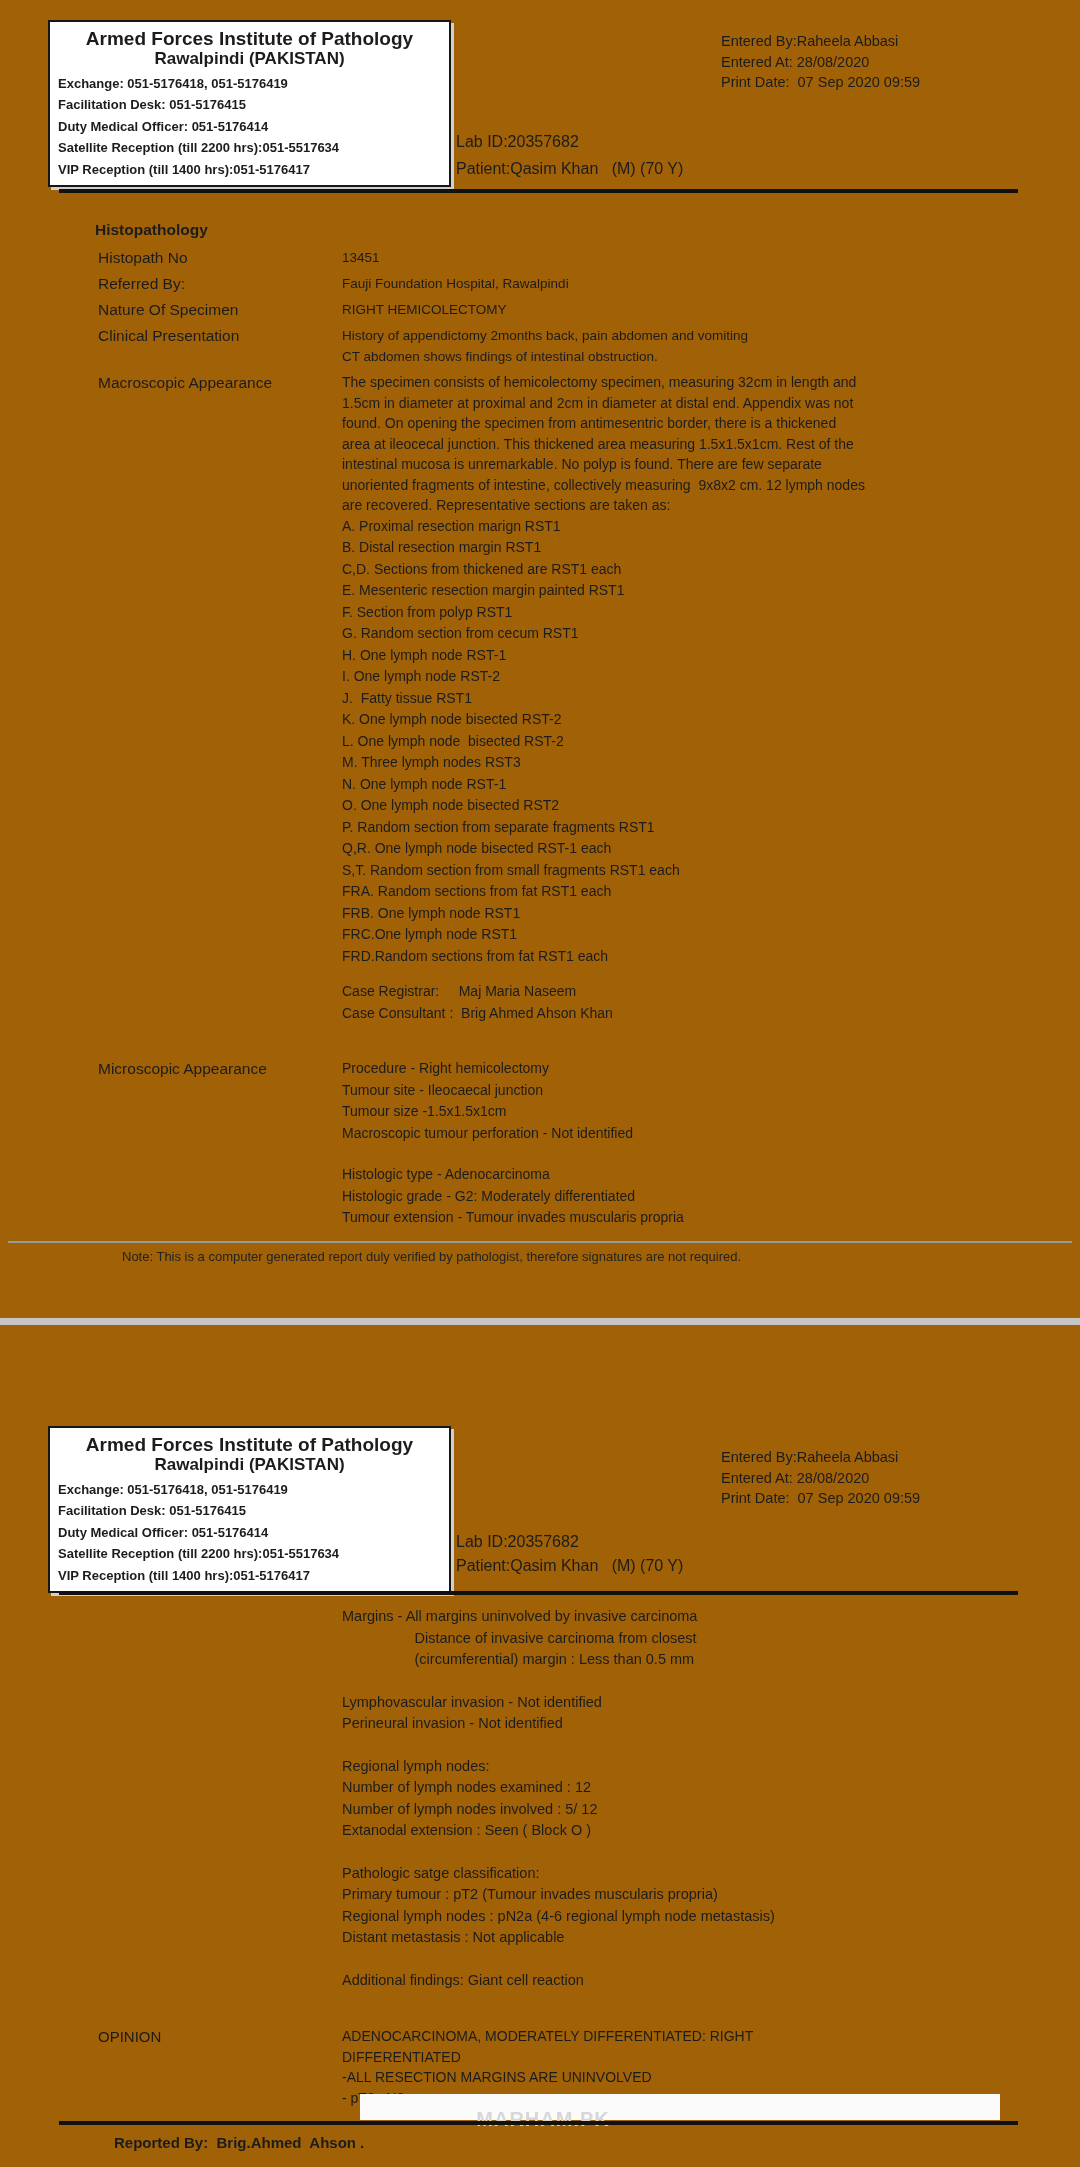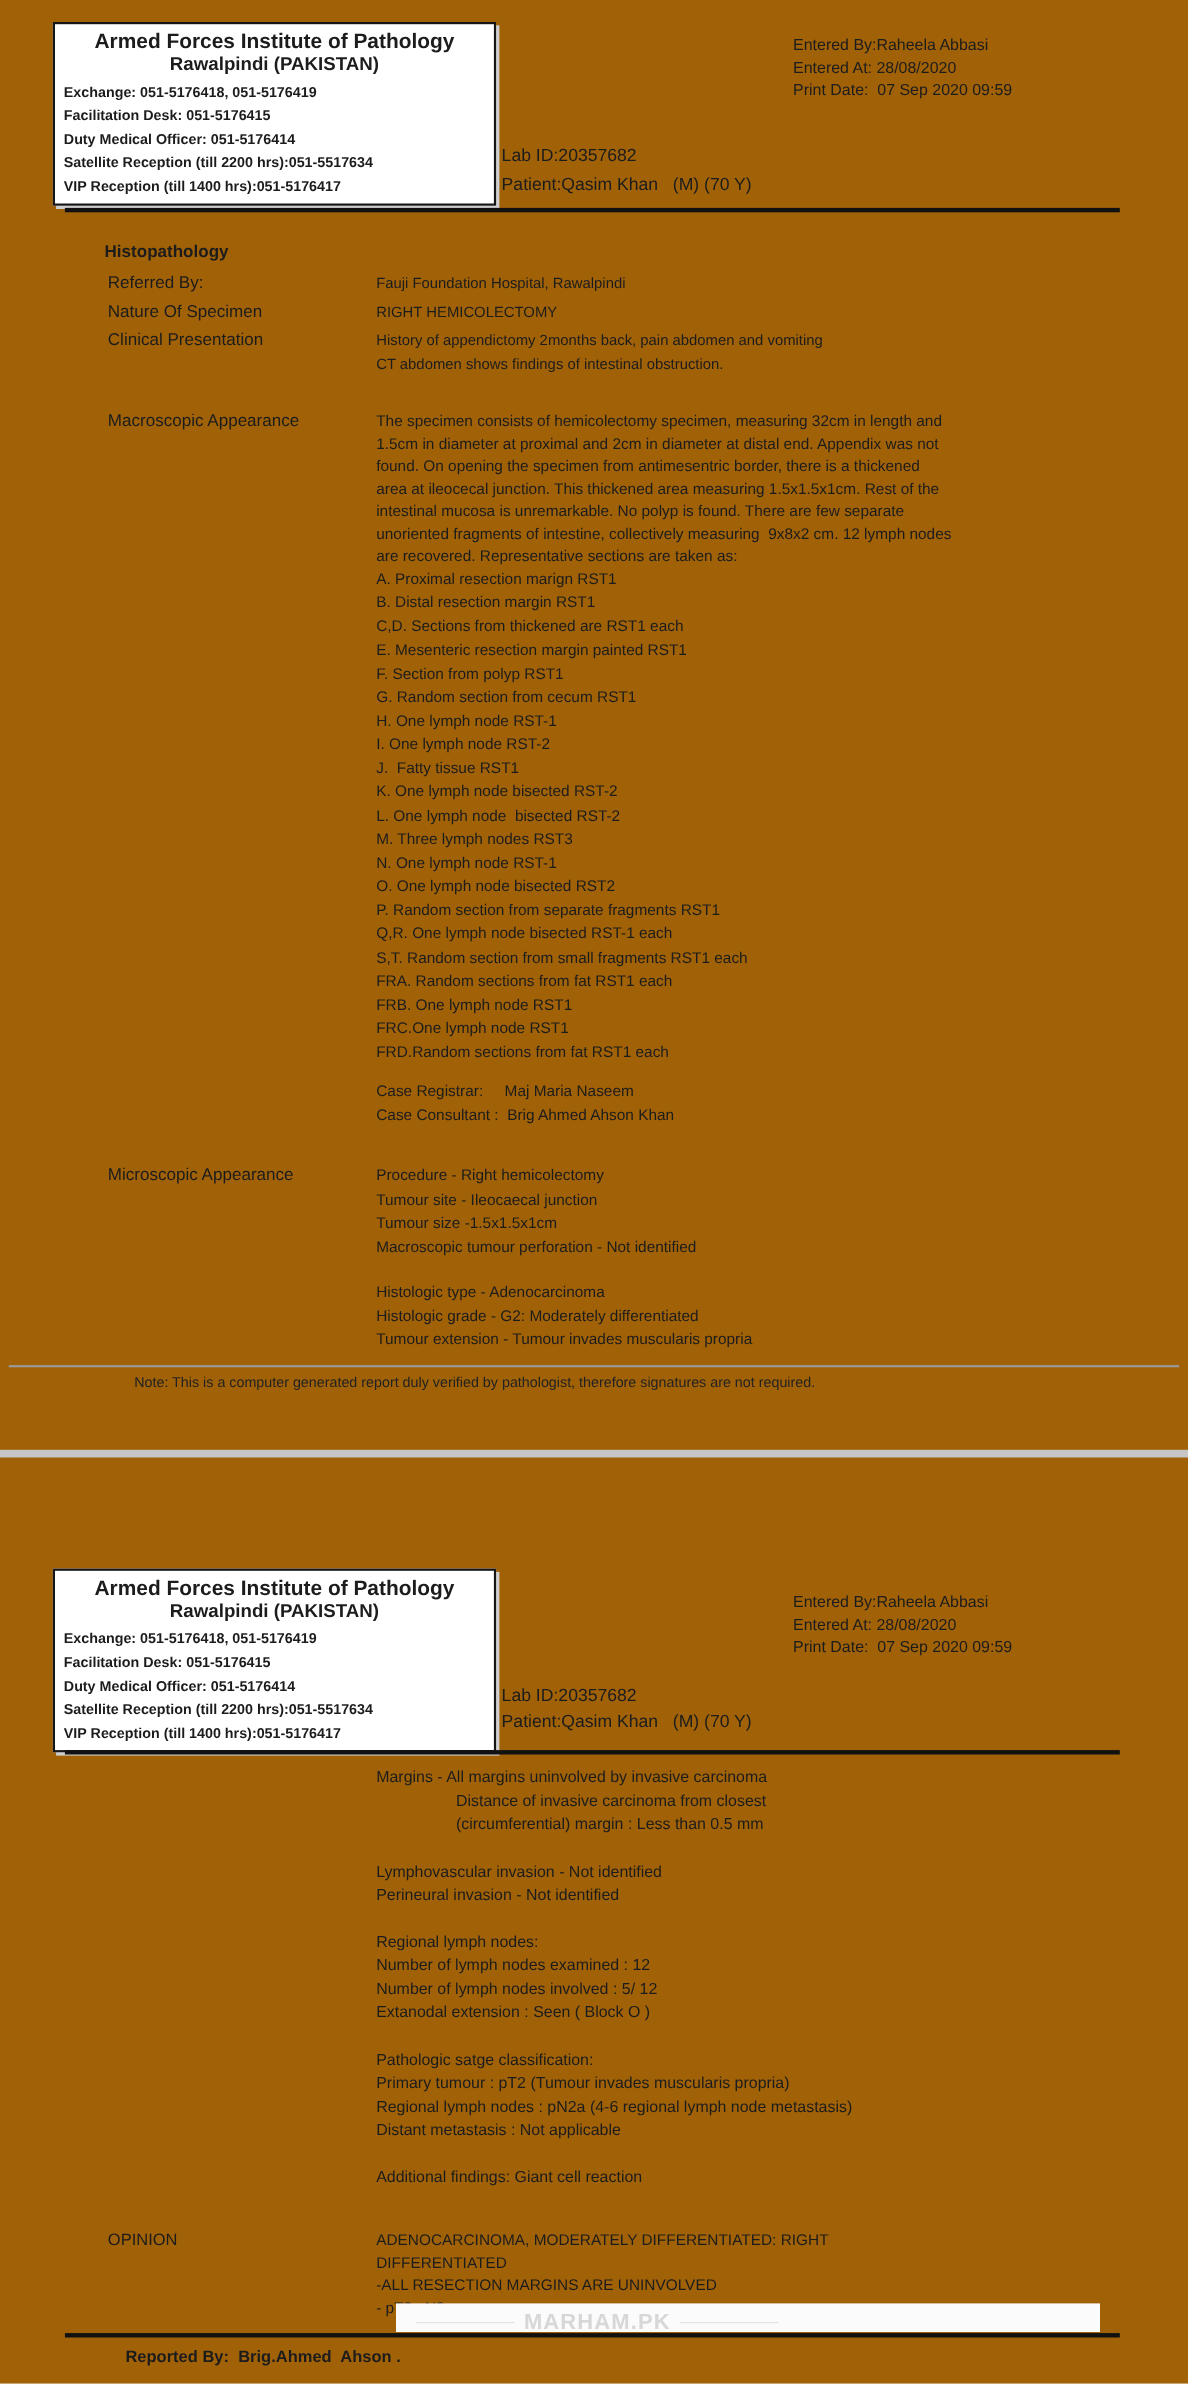--- a/index.html
+++ b/index.html
@@ -40,21 +40,21 @@
   .note{position:absolute;left:122px;top:1249px;font-size:13px;color:#222;white-space:pre;}
   .page-band{position:absolute;left:0;top:1318px;width:1080px;height:7px;background:#c6c6c6;}
   
   .p2-content{position:absolute;left:342px;top:1606px;width:700px;}
   .p2-group{margin-bottom:21px;}
   .p2-group .line{font-size:14.5px;line-height:21.5px;white-space:pre;}
   .opinion{position:absolute;left:98px;top:2026px;display:flex;}
   .opinion .block-label{font-size:15px;}
   .opinion-lines .line{font-size:14px;line-height:20.5px;white-space:pre;}
   .wm-backdrop{position:absolute;left:360px;top:2094px;width:640px;height:26px;background:#fbfbfb;}
-  .watermark{position:absolute;left:378px;top:2100px;width:330px;display:flex;align-items:center;gap:8px;}
+  .watermark{position:absolute;left:378px;top:2100px;width:330px;display:flex;align-items:center;gap:8px;flex-direction:column;}
   .wm-text{color:#d7d7d7;font-size:20px;font-weight:bold;letter-spacing:1px;white-space:pre;}
   .wm-line{flex:1;height:1px;background:#e2e2e2;}
   .reported{position:absolute;left:114px;top:2134px;font-size:15px;font-weight:bold;white-space:pre;}
 </style>
 </head>
 <body>
 
 <div class="sheet">
 
   <div class="inst-box" id="inst1" style="top:20px;">
@@ -78,20 +78,26 @@
   <div class="labid" id="labid1" style="left:456px;top:128px;">
       <div class="line">Lab ID:20357682</div>
       <div class="line">Patient:Qasim Khan   (M) (70 Y)</div>
     </div>
 
   <div class="rule-heavy" style="top:189px;"></div>
 
   <div class="section-title">Histopathology</div>
 
   <div class="rows">
+    <div class="row">
+      <div class="row-label">Histopath No</div>
+      <div class="row-lines">
+          <div class="line">13451</div>
+        </div>
+    </div>
     <div class="row">
       <div class="row-label">Referred By:</div>
       <div class="row-lines">
           <div class="line">Fauji Foundation Hospital, Rawalpindi</div>
         </div>
     </div>
     <div class="row">
       <div class="row-label">Nature Of Specimen</div>
       <div class="row-lines">
           <div class="line">RIGHT HEMICOLECTOMY</div>

